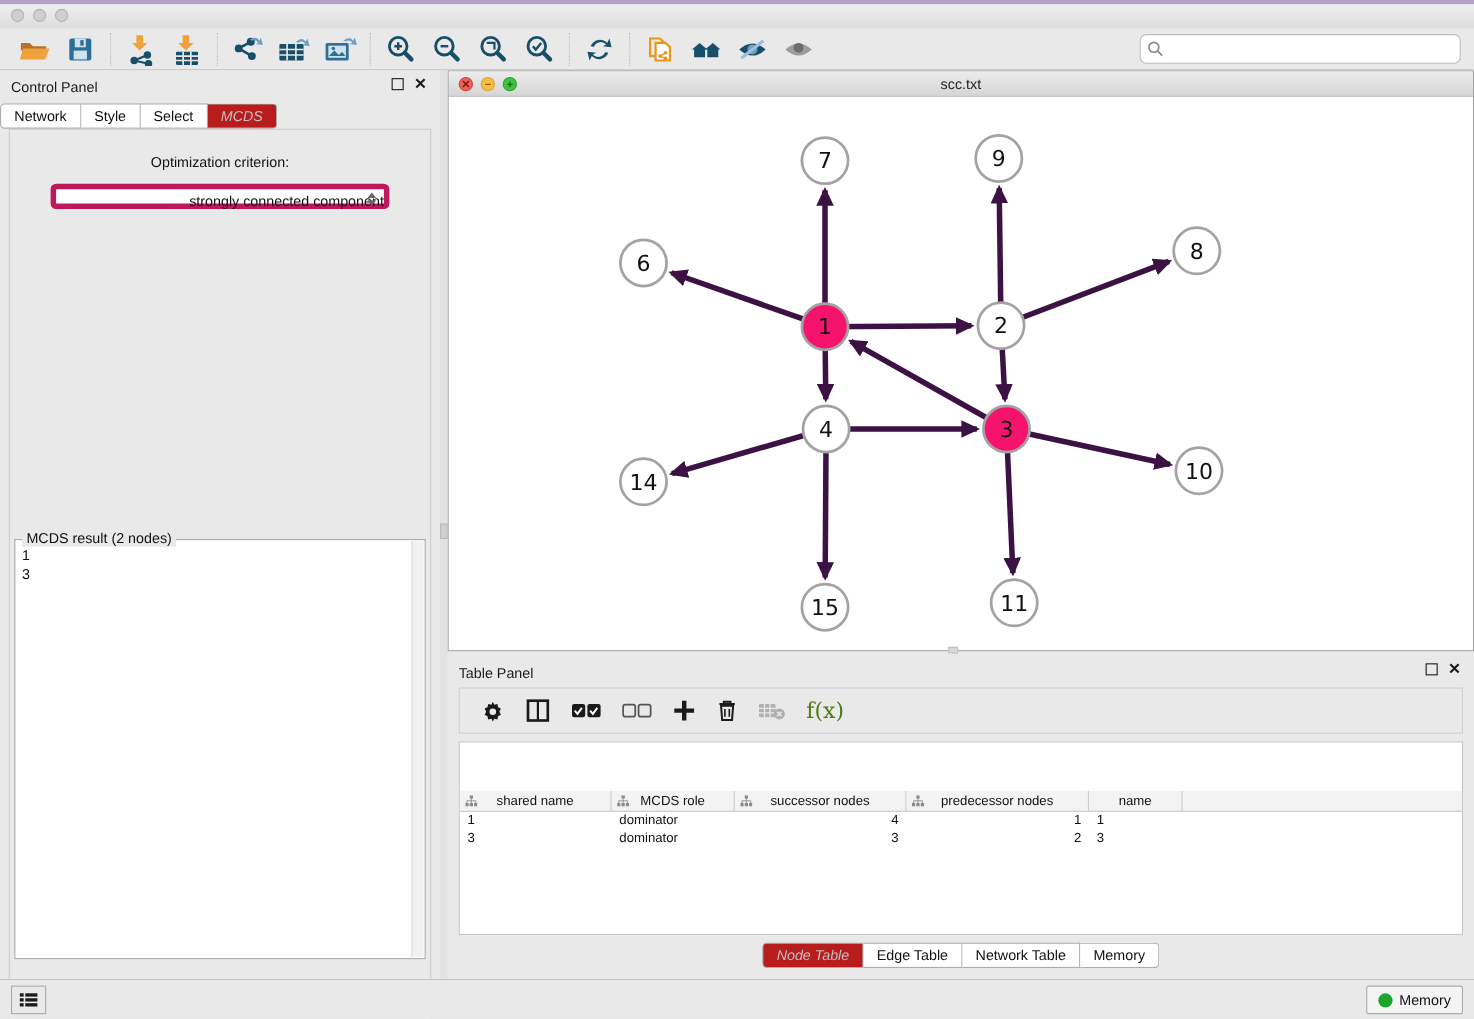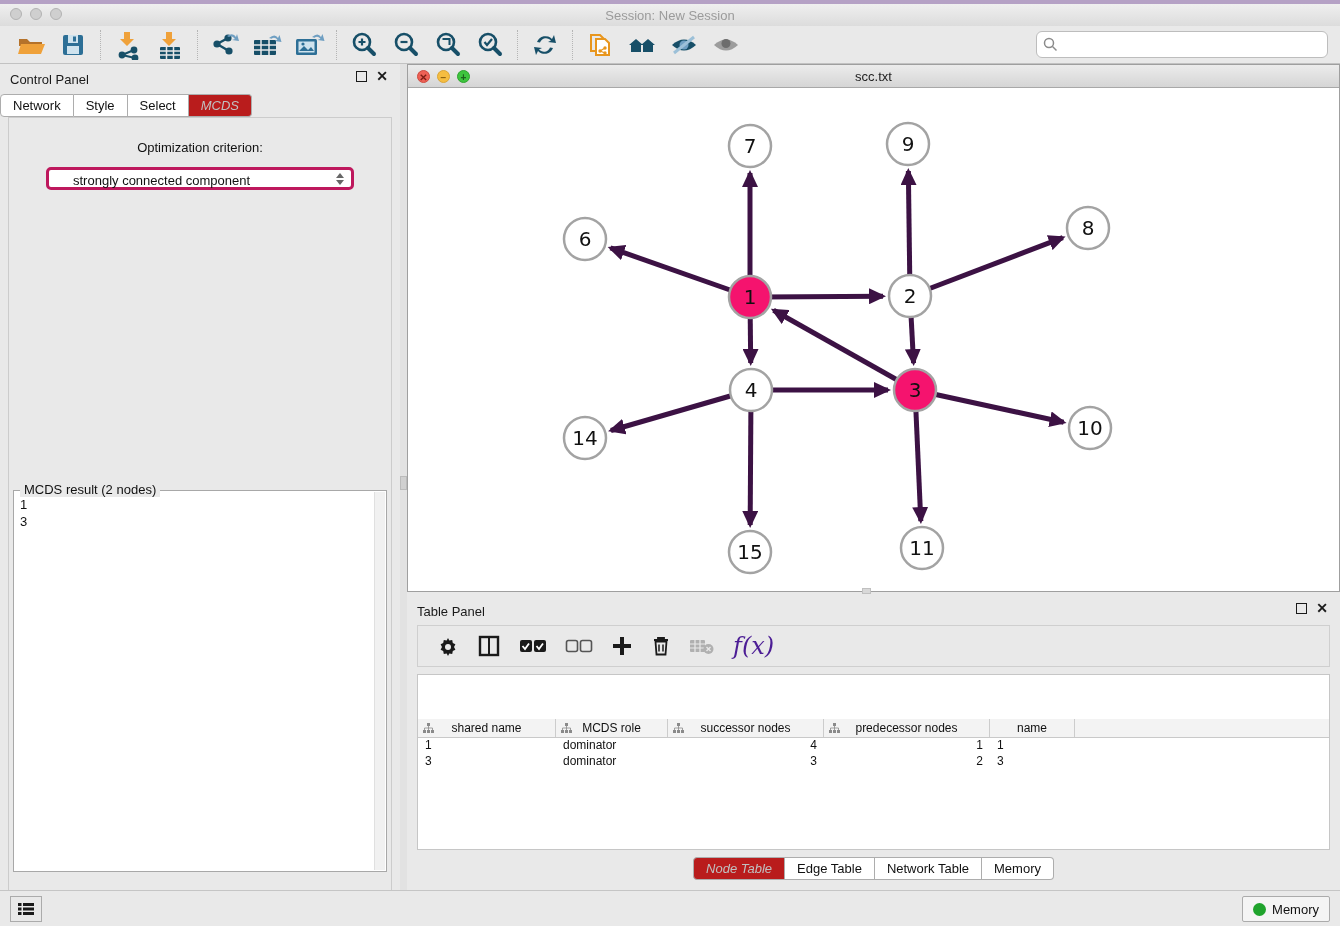--- a/index.html
+++ b/index.html
@@ -31,21 +31,21 @@
   .float-box { width:11px; height:11px; border:1.5px solid #1a1a1a; display:inline-block; }
   .close-x { font-size:14px; font-weight:bold; color:#1a1a1a; line-height:11px; }
   .tabs-row { display:flex; justify-content:flex-start; }
   .seg-tab { font-size:13px; padding:3px 12px; background:#fff; border:1px solid #adadad; border-left:none; color:#111; white-space:nowrap; }
   .seg-tab:first-child { border-left:1px solid #adadad; border-radius:4px 0 0 4px; }
   .seg-tab:last-child { border-radius:0 4px 4px 0; }
   .seg-tab.sel { background:#b91c1c; color:#c0c0c0;font-style:italic; }
   .cp-content { position:absolute; left:8px; top:53px; width:384px; height:850px; border:1px solid #cccccc; }
   .opt-label { margin-top:22px; text-align:center; font-size:13px; color:#111; }
   .combo { position:relative; margin:12px auto 0 auto; width:308px; height:23px; background:#fff;
-    border:3px solid #be185d; border-radius:5px; font-size:13px; color:#111; line-height:21px; padding-left:24px; }
+    border:5px solid #be185d; border-radius:5px; font-size:13px; color:#111; line-height:21px; padding-left:12px;text-align:right; }
   .combo-arrows { position:absolute; right:7px; top:3px; display:flex; flex-direction:column; gap:2px; }
   .combo-arrows i { width:0; height:0; border-left:4px solid transparent; border-right:4px solid transparent; display:block; }
   .arr-up { border-bottom:5px solid #666; }
   .arr-dn { border-top:5px solid #666; }
   .btn-row { margin-top:11px; display:flex; justify-content:center; gap:14px; }
   .mac-btn { height:23px; padding:0 16px; background:#fff; border:1px solid #b5b5b5; border-radius:5px;
     font-size:13px; color:#111; line-height:21px; }
   .result-box { position:absolute; left:4px; top:372px; width:374px; height:382px;
     border:1px solid #a8a8a8; background:#fff; }
   .result-legend { position:absolute; left:6px; top:-9px; background:#e9e9e9; padding:0 4px; font-size:13px; color:#111; }
@@ -67,21 +67,21 @@
   .tln.yel { background:#f5bd41; border:1px solid #dba535; color:#8a6211; }
   .tln.grn { background:#3ec43e; border:1px solid #2ea42e; color:#1c611c; }
   .net-title { position:absolute; left:0; right:0; top:4px; text-align:center; font-size:13px; color:#222; }
   .net-canvas { position:absolute; left:0; top:23px; width:931px; height:503px; background:#fff; }
 
   
   .table-panel { position:absolute; left:407px; top:596px; width:933px; height:294px; background:#e9e9e9; }
   .tp-toolbar { position:absolute; left:10px; top:29px; width:913px; height:42px; border:1px solid #cfcfcf;
     display:flex; align-items:center; padding-left:10px; }
   .tp-icon { margin:0 9px; display:flex; align-items:center; justify-content:center; }
-  .tp-fx { font-family:"DejaVu Serif", serif; font-style:italic; font-size:24px; color:#4c1d95; }
+  .tp-fx { font-family:"DejaVu Serif", serif; font-size:20px; color:#4d7c0f; }
   .data-table { position:absolute; left:10px; top:78px; width:913px; height:176px; background:#fff; border:1px solid #c6c6c6; }
   .dt-header { display:flex; height:19px; background:#f3f3f3; border-bottom:1px solid #c9c9c9;margin-top:44px; }
   .dt-hcell { position:relative; border-right:1px solid #cccccc; font-size:12px; color:#111;
     display:flex; align-items:center; justify-content:center; }
   .dt-hcell .hicon { position:absolute; left:5px; top:4px; }
   .dt-row { display:flex; height:16px; font-size:12px; color:#111; }
   .dt-cell { padding:0 7px; overflow:hidden; white-space:nowrap; }
   .dt-cell.right { text-align:right; }
   .tp-tabs { position:absolute; left:0; right:0; top:261px; display:flex; justify-content:center; }
 
@@ -96,21 +96,20 @@
 </head>
 <body>
 
 <div class="top-strip"></div>
 <div class="titlebar">
   <div class="traffic-main">
     <span class="tl"></span>
     <span class="tl"></span>
     <span class="tl"></span>
   </div>
-  <div class="win-title">Session: New Session</div>
 </div>
 
 <div class="toolbar">
   <span class="tb-icon">
     <svg width="30" height="26">
         <path d="M3 7 h8 l3 3 h12 v4 H3z" fill="#b5722a"></path>
         <path d="M5 12 h24 l-4 10 H2z" fill="#efa13a"></path>
       </svg>
   </span>
   <span class="tb-icon">

